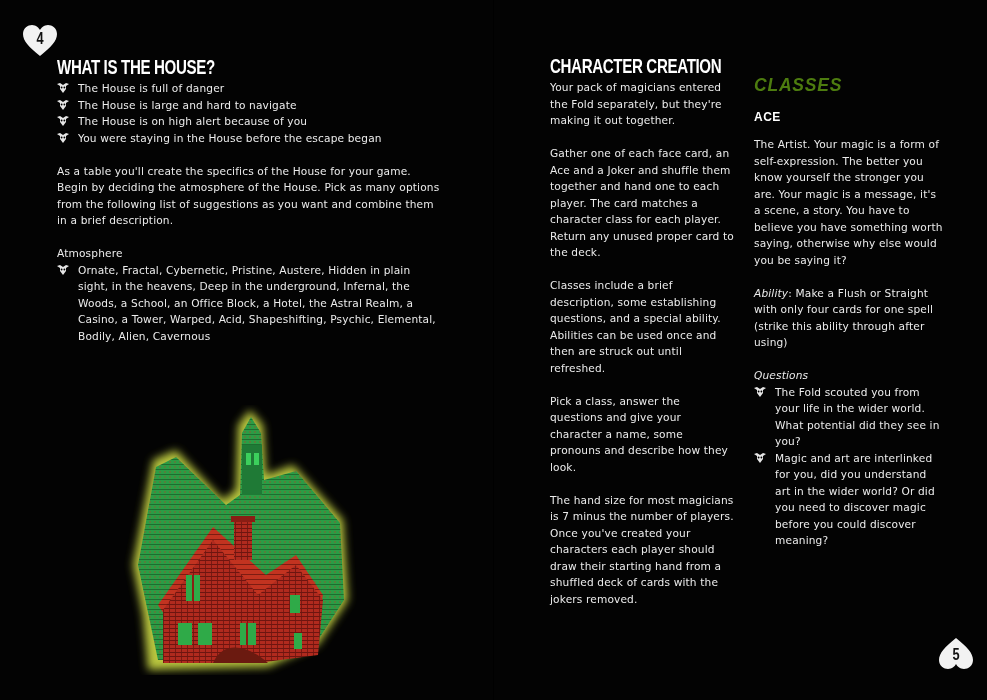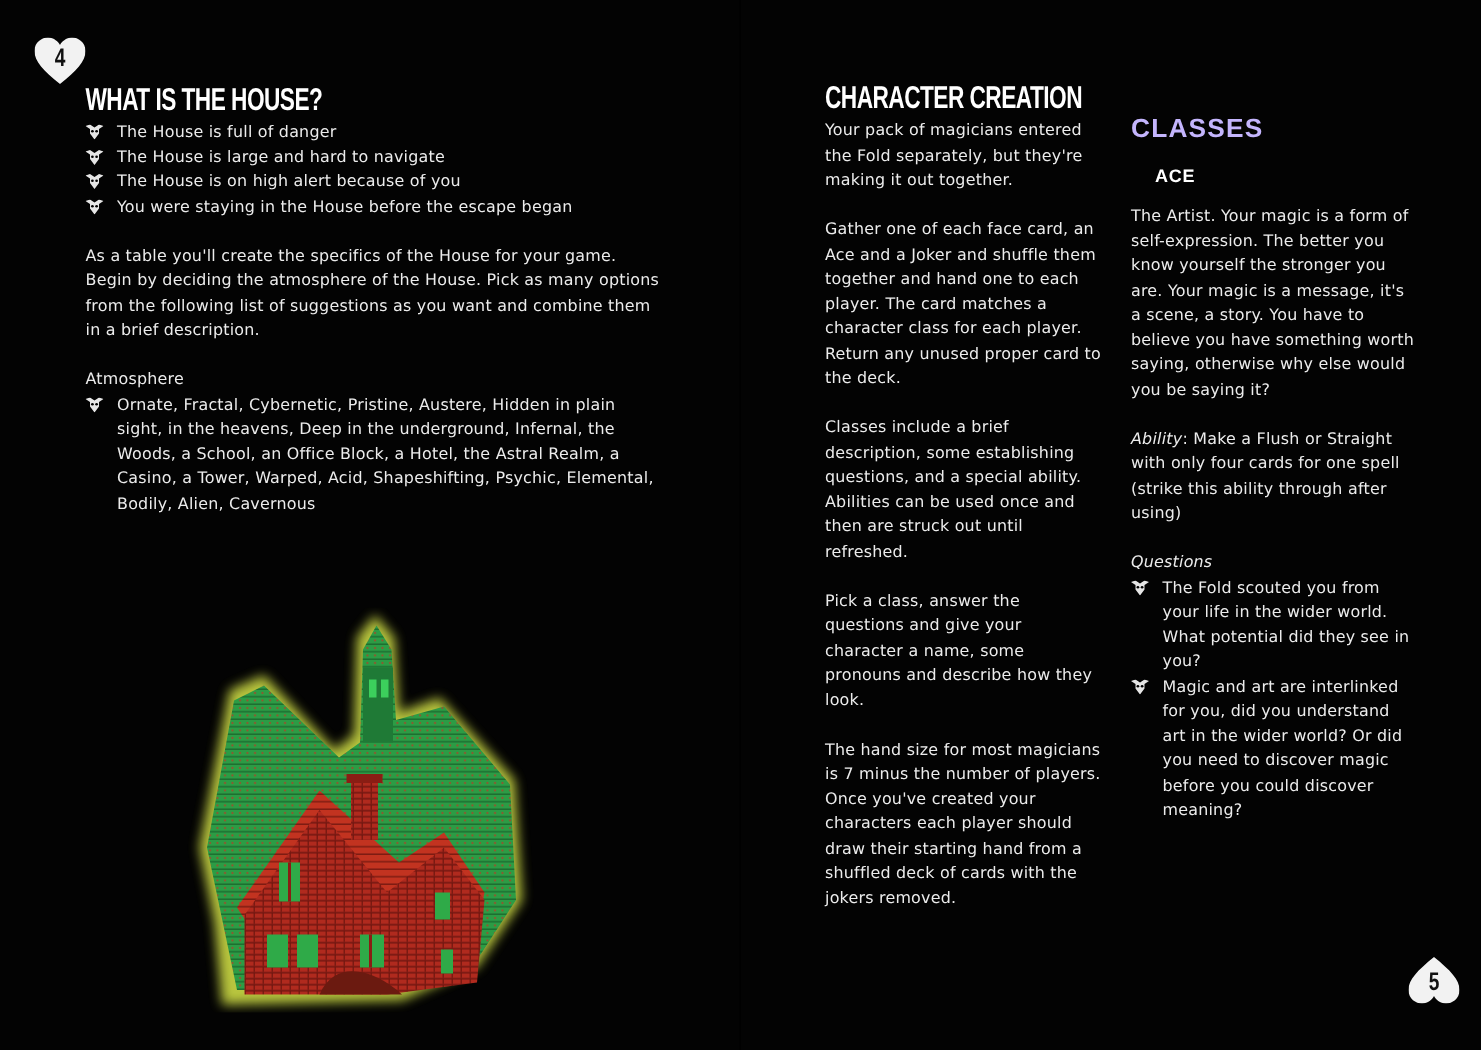--- a/index.html
+++ b/index.html
@@ -98,33 +98,33 @@
       position: absolute;
       left: 754px;
       top: 74px;
       width: 190px;
     }
     .classes-title {
       font-family: "Liberation Sans", sans-serif;
       font-weight: bold;
       font-size: 17.5px;
       letter-spacing: 0.8px;
-      color: #c4b5fd;
+      color: #4d7c0f;
       line-height: 22px;
       margin-bottom: 13px;
+      font-style: italic;
     }
     .class-name {
       font-family: "Liberation Sans", sans-serif;
       font-weight: bold;
       font-size: 12px;
       color: #ffffff;
       letter-spacing: 0.5px;
       line-height: 16px;
       margin-bottom: 11px;
-      margin-left: 16px;
     }
     em { font-style: italic; }
 
     #house-art {
       position: absolute;
       left: 118px;
       top: 405px;
       width: 250px;
       height: 270px;
     }

